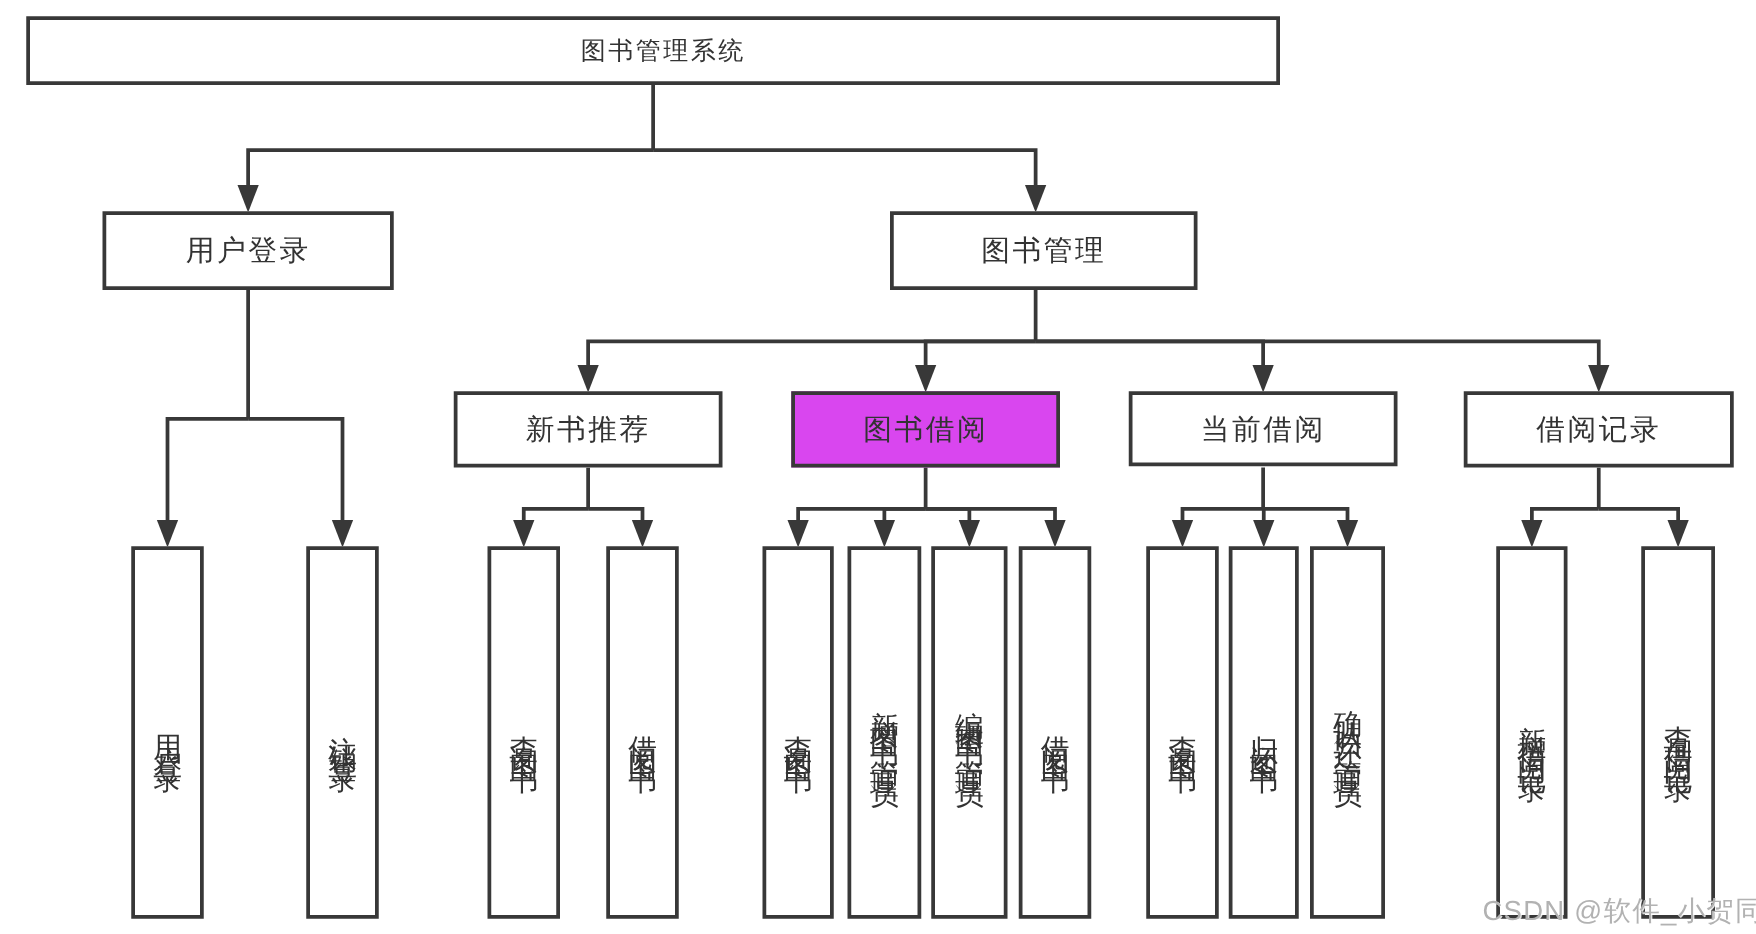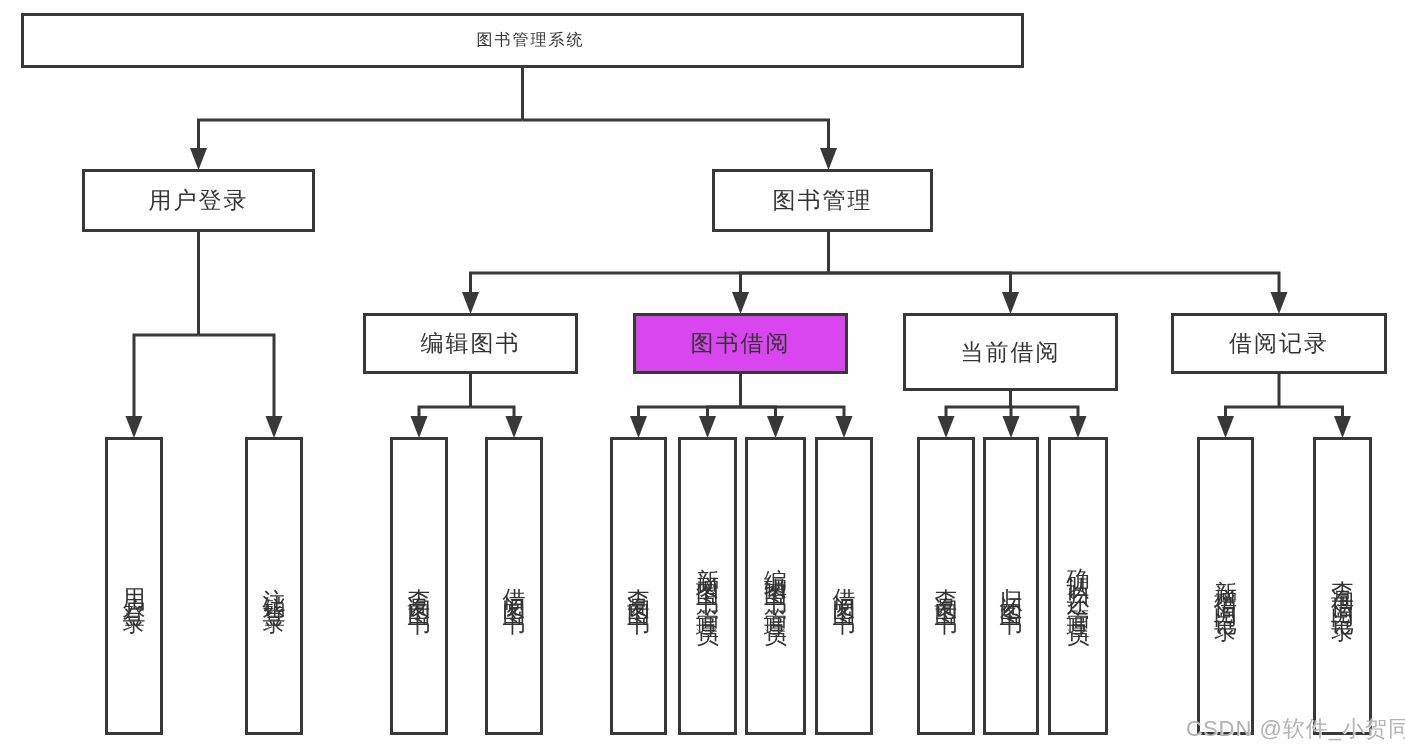--- a/index.html
+++ b/index.html
@@ -34,21 +34,21 @@
     white-space: nowrap;
   }
   .node.v span {
     writing-mode: vertical-rl;
     text-orientation: mixed;
     letter-spacing: 8px;
     line-height: 1;
     white-space: nowrap;
   }
   .node.root span {
-    font-size: 16px;
+    font-size: 20px;
     margin-left: 16px;
   }
   .watermark {
     position: absolute;
     left: 1186px;
     top: 714px;
     font-size: 22px;
     letter-spacing: 1px;
     color: #b2b2b2;
     text-shadow: 1px 1px 0 rgba(255,255,255,0.85);
@@ -107,30 +107,30 @@
       <path d="M1279 407 H1342.5 V418" fill="none" stroke="#383838" stroke-width="3"></path>
       <polygon points="1334,416 1351,416 1342.5,438" fill="#383838"></polygon>
     </svg>
   <div id="nodes">
       <div class="node h root" style="left: 21px; top: 13px; width: 1003px; height: 55px; border-color: rgb(56, 56, 56); background: rgb(255, 255, 255); color: rgb(51, 51, 51);">
         <span>图书管理系统</span>
       </div>
       <div class="node h" style="left: 82px; top: 169px; width: 233px; height: 63px; border-color: rgb(56, 56, 56); background: rgb(255, 255, 255); color: rgb(51, 51, 51);">
         <span>用户登录</span>
       </div>
-      <div class="node h" style="left: 712px; top: 169px; width: 221px; height: 63px; border-color: rgb(56, 56, 56); background: rgb(255, 255, 255); color: rgb(51, 51, 51);">
+      <div class="node h" style="left: 712px; top: 169px; width: 246px; height: 63px; border-color: rgb(56, 56, 56); background: rgb(255, 255, 255); color: rgb(51, 51, 51);">
         <span>图书管理</span>
       </div>
       <div class="node h" style="left: 363px; top: 313px; width: 215px; height: 61px; border-color: rgb(56, 56, 56); background: rgb(255, 255, 255); color: rgb(51, 51, 51);">
-        <span>编辑图书</span>
+        <span>新书推荐</span>
       </div>
       <div class="node h" style="left: 633px; top: 313px; width: 215px; height: 61px; border-color: rgb(56, 56, 56); background: #d946ef; color: rgb(51, 51, 51);">
         <span>图书借阅</span>
       </div>
-      <div class="node h" style="left: 903px; top: 313px; width: 215px; height: 78px; border-color: rgb(56, 56, 56); background: rgb(255, 255, 255); color: rgb(51, 51, 51);">
+      <div class="node h" style="left: 903px; top: 313px; width: 215px; height: 60px; border-color: rgb(56, 56, 56); background: rgb(255, 255, 255); color: rgb(51, 51, 51);">
         <span>当前借阅</span>
       </div>
       <div class="node h" style="left: 1171px; top: 313px; width: 216px; height: 61px; border-color: rgb(56, 56, 56); background: rgb(255, 255, 255); color: rgb(51, 51, 51);">
         <span>借阅记录</span>
       </div>
       <div class="node v" style="left: 105px; top: 437px; width: 58px; height: 298px; border-color: rgb(56, 56, 56); background: rgb(255, 255, 255); color: rgb(51, 51, 51);">
         <span>用户登录</span>
       </div>
       <div class="node v" style="left: 245px; top: 437px; width: 58px; height: 298px; border-color: rgb(56, 56, 56); background: rgb(255, 255, 255); color: rgb(51, 51, 51);">
         <span>注销登录</span>

